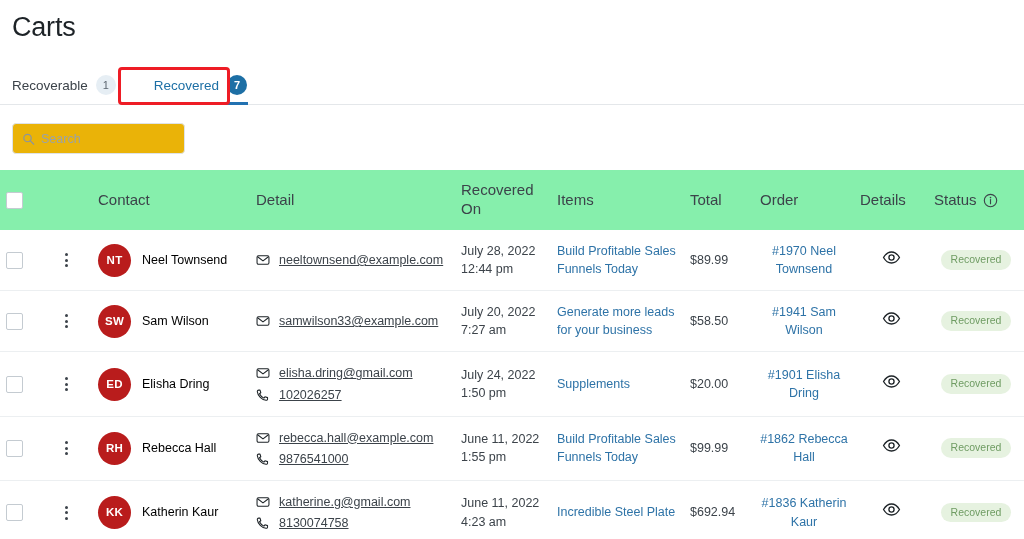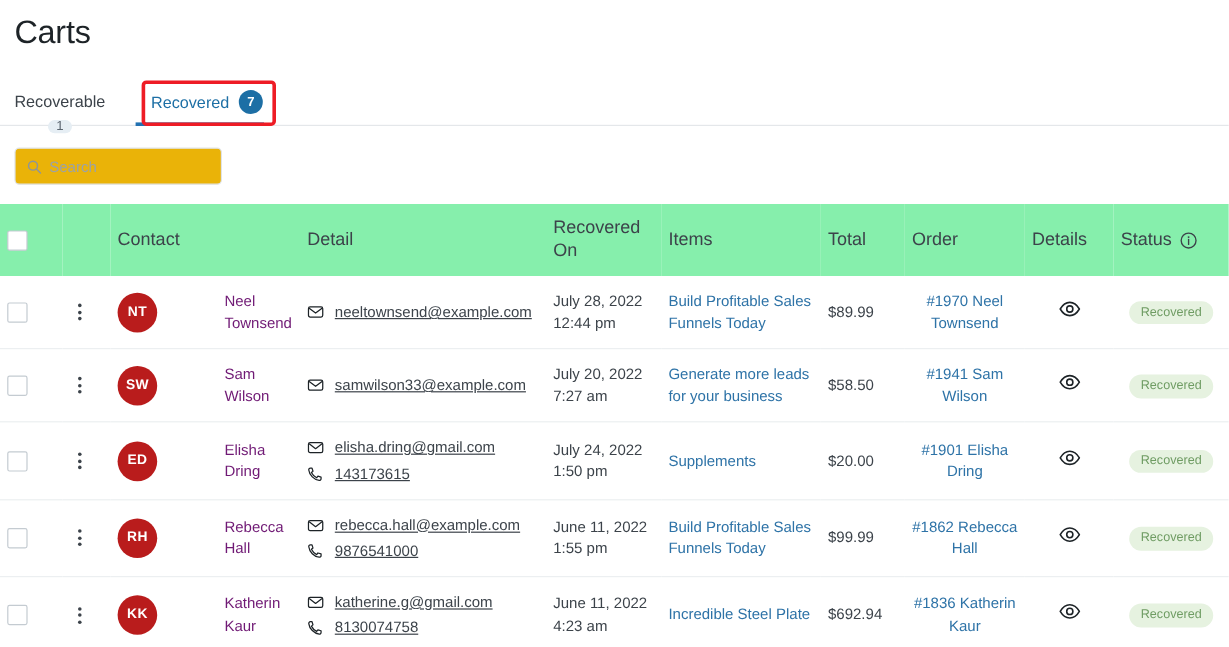--- a/index.html
+++ b/index.html
@@ -54,21 +54,21 @@
     align-items: center;
     gap: 8px;
     padding: 0 18px 11px 0;
     font-size: 13.5px;
     color: #3c434a;
     cursor: pointer;
     position: relative;
     height: 100%;
     padding-top: 12px;
   }
-  .tab:first-child { padding-left: 0; flex-direction: column; }
+  .tab:first-child { padding-left: 0; }
   .tab.active {
     color: #1d6fa5;
   }
   .tab.active::after {
     content: "";
     position: absolute;
     left: 7px;
     right: 17px;
     bottom: -1px;
     height: 3px;
@@ -252,25 +252,24 @@
     color: #ffffff;
     font-size: 11.5px;
     font-weight: 700;
     letter-spacing: 0.3px;
     display: flex;
     align-items: center;
     justify-content: center;
     flex: none;
   }
   .contact-name {
-    color: #701a75;
+    color: #000000;
     font-size: 12.5px;
     line-height: 1.45;
     cursor: pointer;
-    margin-left: 45px;
   }
 
   
   .detail-line {
     display: flex;
     align-items: flex-start;
     gap: 9px;
     color: #3c434a;
     margin-bottom: 3px;
   }
@@ -516,21 +515,21 @@
               <svg class="detail-icon" viewBox="0 0 16 16" fill="none" stroke="currentColor" stroke-width="1.2">
                 <rect x="1.2" y="3.2" width="13.6" height="9.6" rx="1.6"></rect>
                 <path d="M2.2 4.6 L8 9 L13.8 4.6" stroke-linecap="round" stroke-linejoin="round"></path>
               </svg>
               <span class="detail-text">elisha.dring@gmail.com</span>
             </div>
             <div class="detail-line">
               <svg class="detail-icon" viewBox="0 0 16 16" fill="none" stroke="currentColor" stroke-width="1.2">
                 <path d="M3 2.4 C2 2.4 1.4 3.2 1.5 4.2 C2 9 6.6 13.6 11.4 14.1 C12.4 14.2 13.2 13.6 13.2 12.6 L13.2 11 L10.2 10.1 L9 11.6 C7.2 10.7 4.9 8.4 4 6.6 L5.5 5.4 L4.6 2.4 Z" stroke-linejoin="round"></path>
               </svg>
-              <span class="detail-text">143173615</span>
+              <span class="detail-text">102026257</span>
             </div>
           </td>
           <td>
             <span class="muted-date">July 24, 2022 1:50 pm</span>
           </td>
           <td>
             <span class="link-blue">Supplements</span>
           </td>
           <td>
             <span class="total-val">$20.00</span>

